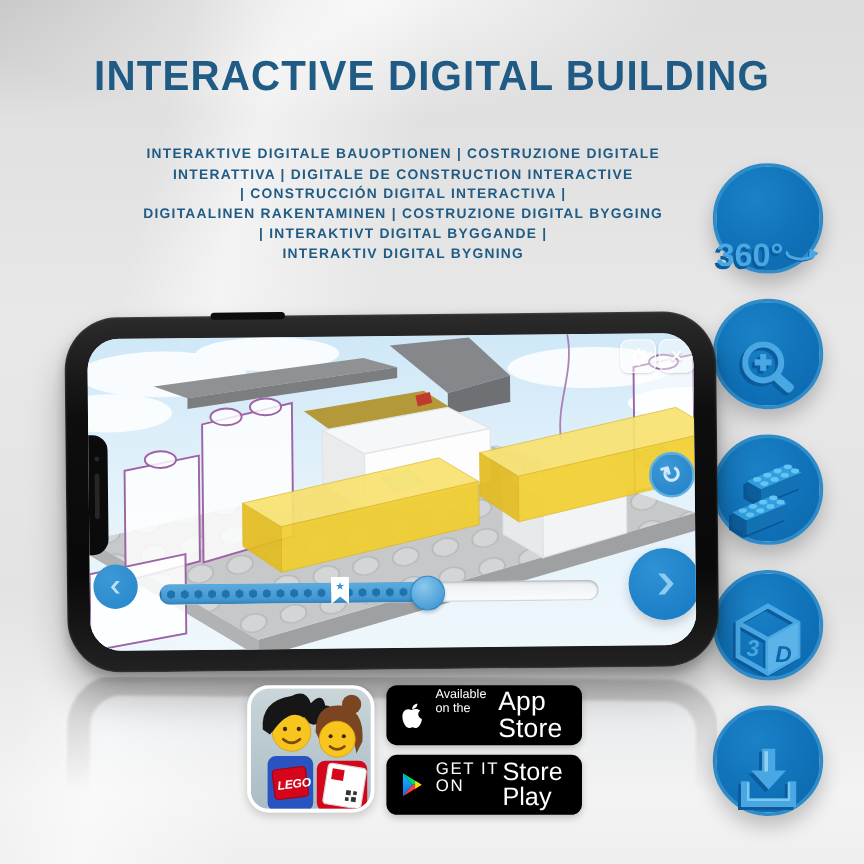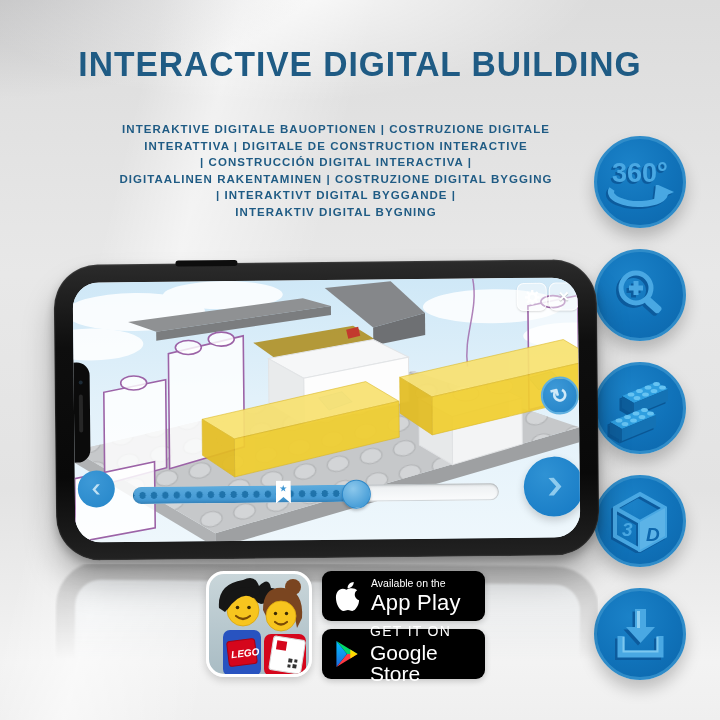--- a/index.html
+++ b/index.html
@@ -14,21 +14,21 @@
   }
   
   .title{position:absolute;top:44px;left:0;width:720px;text-align:center;
     font-size:35px;font-weight:bold;color:#1f5b84;letter-spacing:1px;transform:scaleX(.96);}
   .subtitle{position:absolute;top:121px;left:72px;width:528px;text-align:center;
     color:#1f5b84;font-weight:bold;font-size:11.5px;letter-spacing:1.05px;line-height:16.6px;}
   
   .feature{position:absolute;left:594px;width:92px;height:92px;border-radius:50%;box-sizing:border-box;
     background:radial-gradient(circle at 38% 30%, #1b82c8 0%, #1072b9 55%, #0c66ab 100%);
     border:3px solid #2f8cc9;box-shadow:0 9px 16px rgba(0,0,0,.22);
-    display:flex;flex-direction:column;align-items:center;justify-content:center;}
+    display:flex;flex-direction:row;align-items:flex-end;justify-content:center;}
   .f1{top:136px}.f2{top:249px}.f3{top:362px}.f4{top:475px}.f5{top:588px}
   .deg360{font-size:27px;font-weight:bold;color:#49a8e3;letter-spacing:0;
     text-shadow:-2px 2px 0 #0c5b9d;line-height:24px;margin-top:6px;}
   
   .phone{position:absolute;left:55px;top:262px;width:543px;height:296px;transform:rotate(-.6deg);}
   .frame{position:absolute;inset:0;border-radius:44px;
     background:linear-gradient(180deg,#2b2b2b,#0e0e0e 28%,#090909 72%,#222);
     box-shadow:0 22px 32px rgba(0,0,0,.28),0 5px 10px rgba(0,0,0,.25), inset 0 0 2px rgba(255,255,255,.3);}
   .side-btn{position:absolute;top:-3px;left:122px;width:62px;height:6px;background:#0d0d0d;border-radius:3px;}
   .screen{position:absolute;left:19px;top:18px;right:19px;bottom:18px;border-radius:26px;overflow:hidden;background:#e9f4fb;}
@@ -68,21 +68,21 @@
   .ref-body{width:543px;height:296px;transform:scaleY(-1) rotate(-.6deg);border-radius:44px;background:#101010;position:relative;}
   .ref-screen{position:absolute;left:19px;top:18px;right:19px;bottom:18px;border-radius:26px;background:#dceaf4;}
   
   .app-icon{position:absolute;left:206px;top:571px;width:106px;height:106px;border-radius:18px;box-sizing:border-box;
     border:3px solid #fff;overflow:hidden;background:linear-gradient(180deg,#c9d6da,#a9bcc4);
     box-shadow:0 3px 8px rgba(0,0,0,.18);cursor:pointer;}
   .badge{position:absolute;left:322px;width:163px;height:50px;background:#000;border-radius:9px;color:#fff;
     display:flex;align-items:center;padding-left:12px;box-sizing:border-box;gap:10px;cursor:pointer;
     box-shadow:0 2px 6px rgba(0,0,0,.2);}
   .b-appstore{top:571px}.b-gplay{top:629px}
-  .b-col{display:flex;flex-direction:column;line-height:1;}
+  .b-col{display:flex;flex-direction:row;line-height:1;}
   .b-tag-a{font-size:10.5px;margin-bottom:3px;}
   .b-name-a{font-size:22px;font-weight:500;letter-spacing:.2px;}
   .b-tag-g{font-size:14px;letter-spacing:1.3px;margin-bottom:4px;}
   .b-name-g{font-size:21px;font-weight:500;}
 </style>
 </head>
 <body>
 
 <div class="canvas">
 
@@ -371,36 +371,36 @@
     </svg>
   </div>
 
   <div class="badge b-appstore">
     <svg width="27" height="33" viewBox="0 0 28 32">
       <path d="M13,9 C7,6 2,10 2,17 C2,24 6,31 10,31 C12,31 12.5,30 14.5,30 C16.5,30 17,31 19,31 C22,31 26,25 26,20 C21,18 20,12 24,9.5 C22,7.5 17,6.5 13,9 Z" fill="#fff"></path>
       <path d="M14,7.5 C14,4 17,1 20.5,1 C20.5,4.5 17.5,7.5 14,7.5 Z" fill="#fff"></path>
     </svg>
     <div class="b-col">
       <span class="b-tag-a">Available on the</span>
-      <span class="b-name-a">App Play</span>
+      <span class="b-name-a">App Store</span>
     </div>
   </div>
 
   <div class="badge b-gplay">
     <svg width="28" height="34" viewBox="0 0 32 36">
       <defs>
         <linearGradient id="gpCyan" x1="0" y1="0" x2="0" y2="1">
           <stop offset="0" stop-color="#00c3ff"></stop>
             <stop offset="1" stop-color="#1f68dd"></stop>
         </linearGradient>
       </defs>
       <polygon points="3,2 29,18 16,18" fill="#00d96a"></polygon>
       <polygon points="3,34 29,18 16,18" fill="#ff3a44"></polygon>
       <polygon points="3,2 3,34 16,18" fill="url(#gpCyan)"></polygon>
       <polygon points="20,12.4 29,18 20,23.6" fill="#ffd900"></polygon>
     </svg>
     <div class="b-col">
       <span class="b-tag-g">GET IT ON</span>
-      <span class="b-name-g">Google Store</span>
+      <span class="b-name-g">Store Play</span>
     </div>
   </div>
 
 </div>
 
 </body></html>

